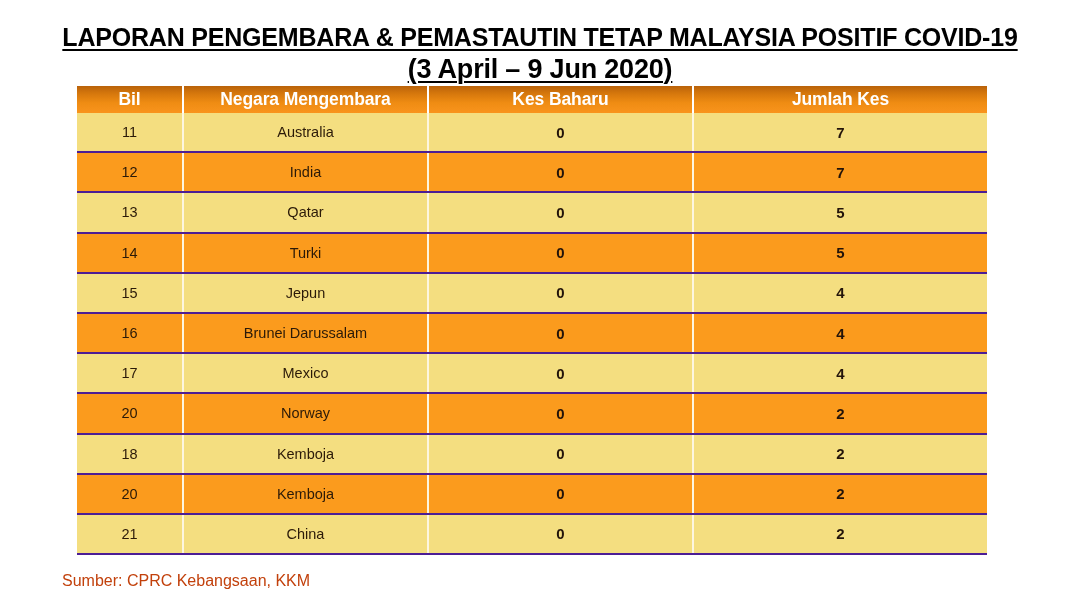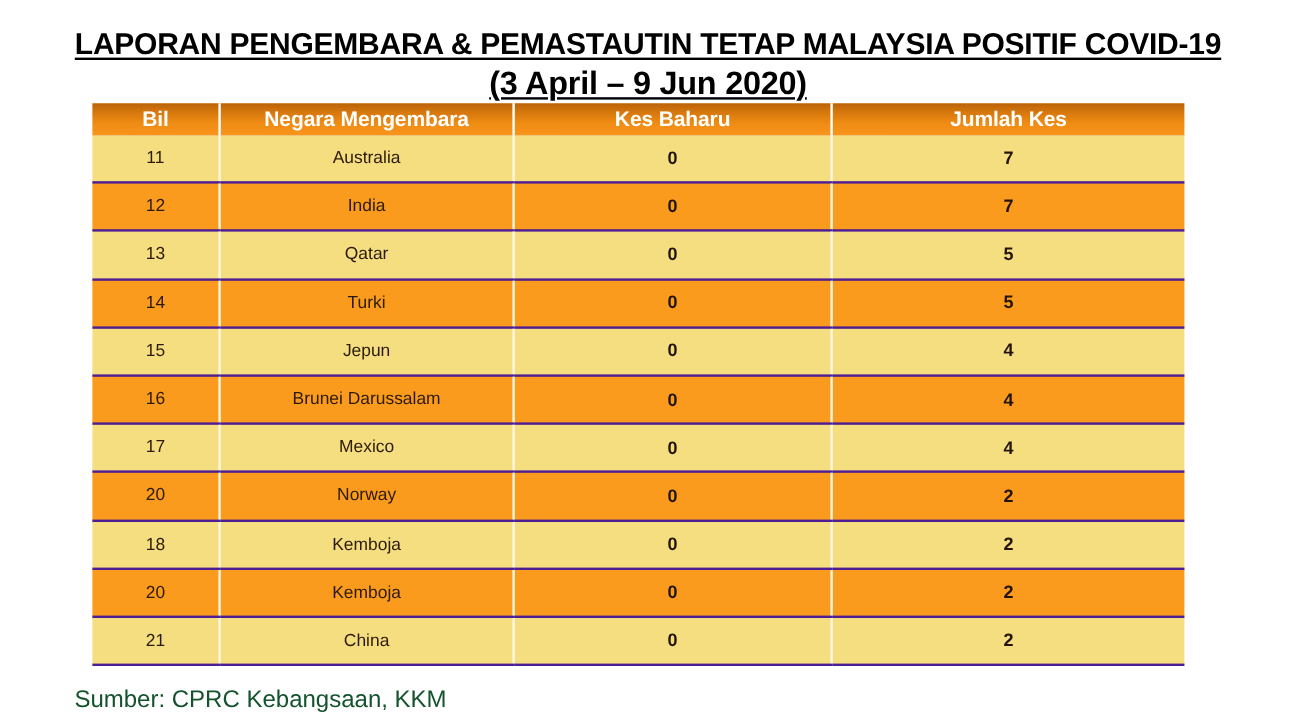--- a/index.html
+++ b/index.html
@@ -95,22 +95,22 @@
 
   td.num   { font-size: 14.5px; font-weight: 400; }
   td.name  { font-size: 14.5px; font-weight: 400; }
   td.bold  { font-weight: 700; font-size: 15px; color: #23140a; }
 
   
   .source {
     position: absolute;
     left: 62px;
     top: 572px;
-    font-size: 20px;
-    color: #14532d;
+    font-size: 16px;
+    color: #c2410c;
     font-weight: 400;
     white-space: nowrap;
   }
 </style>
 </head>
 <body>
 
 <div class="title-block">
   <div class="title-line">LAPORAN PENGEMBARA &amp; PEMASTAUTIN TETAP MALAYSIA POSITIF COVID-19</div><br>
   <div class="title-line sub">(3 April – 9 Jun 2020)</div>

